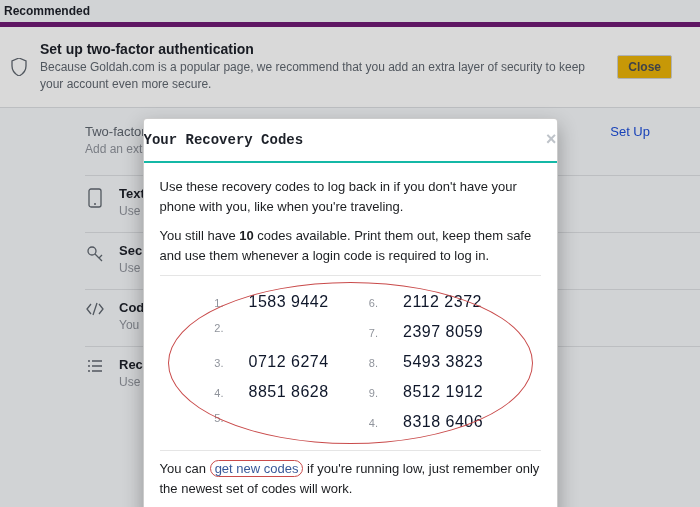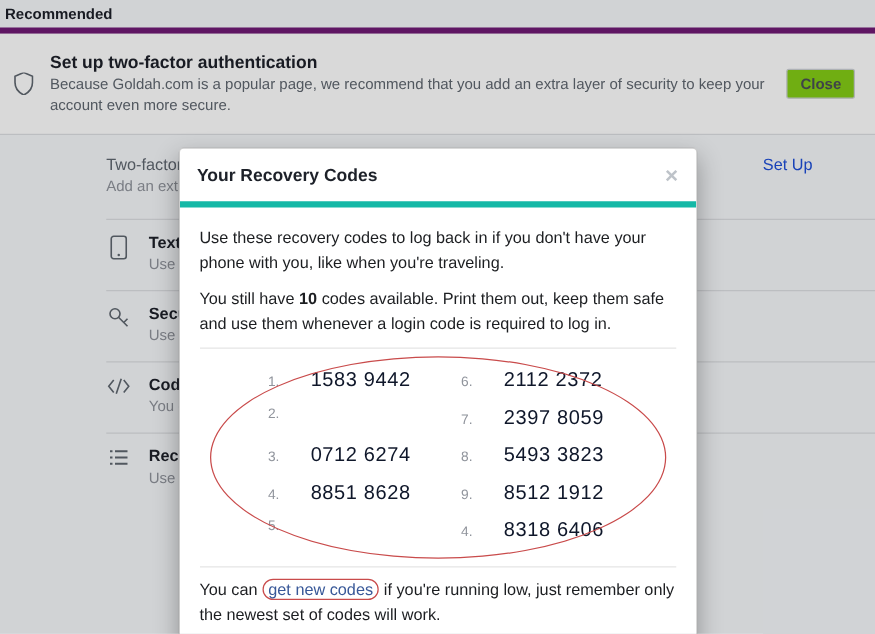--- a/index.html
+++ b/index.html
@@ -20,35 +20,35 @@
   .recommended-label {
     padding: 4px 10px 4px 4px;
     font-weight: bold;
     color: #1d2129;
     font-size: 12px;
     border-bottom: 5px solid #701a75;
   }
   .banner {
     background: #fff;
     border-bottom: 1px solid #dddfe2;
-    padding: 14px 16px 14px 10px;
+    padding: 14px 28px 14px 10px;
     display: flex;
     align-items: center;
     gap: 12px;
   }
   .shield-icon {
     width: 18px; height: 18px; flex: 0 0 18px;
     display:flex;align-items:center;justify-content:center;
     color:#606770;
   }
   .banner-text { flex: 1; }
   .banner-title { font-weight: bold; font-size: 14px; color:#1d2129; margin-bottom:2px;}
   .banner-desc { color:#606770; font-size:12px; line-height:1.4; }
   .banner-close {
-    background:#84cc16; border:1px solid #ccd0d5; border-radius:2px;
+    background:#eab308; border:1px solid #ccd0d5; border-radius:2px;
     padding:4px 10px; font-weight:bold; font-size:12px; color:#4b4f56;
   }
   .settings {
     margin-left: 85px;
     padding-top: 10px;
     color:#606770;
   }
   .status-row {
     display:flex; justify-content:space-between;
     padding: 6px 50px 2px 0;
@@ -71,23 +71,23 @@
   }
   .modal {
     width: 415px;
     background:#fff;
     border:1px solid rgba(0,0,0,0.2);
     border-radius:4px;
     box-shadow:0 8px 20px rgba(0,0,0,0.3);
     overflow:hidden;
   }
   .modal-header {
-    padding:12px 14px;
-    border-bottom:5px solid #14b8a6;
-    display:flex; justify-content:space-between; align-items:center;
+    padding:12px 0;
+    border-bottom:2px solid #14b8a6;
+    display:flex; justify-content:space-between; align-items:center;font-family:Liberation Mono, monospace;
   }
   .modal-title { font-weight:bold; font-size:14px; color:#1d2129;}
   .modal-x { color:#bec3c9; font-size:18px; font-weight:bold; cursor:pointer; line-height:1;}
   .modal-body { padding: 14px 16px 10px 16px; color:#1c1e21; font-size:13px; line-height:1.5;}
   .modal-body p { margin-bottom:10px; }
   .codes-wrap {
     position:relative;
     border-top:1px solid #e5e5e5;
     border-bottom:1px solid #e5e5e5;
     padding:14px 0 16px 0;

